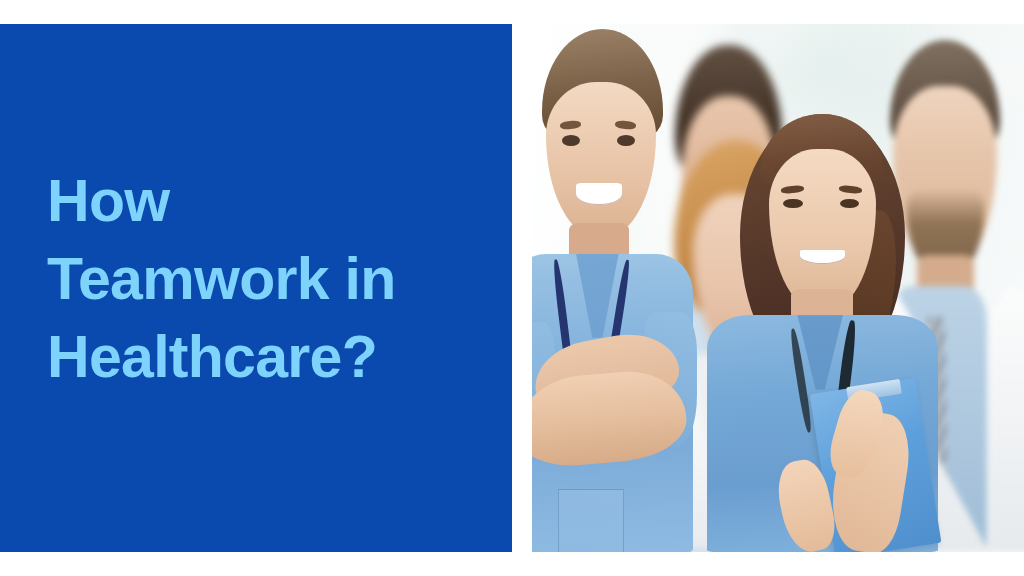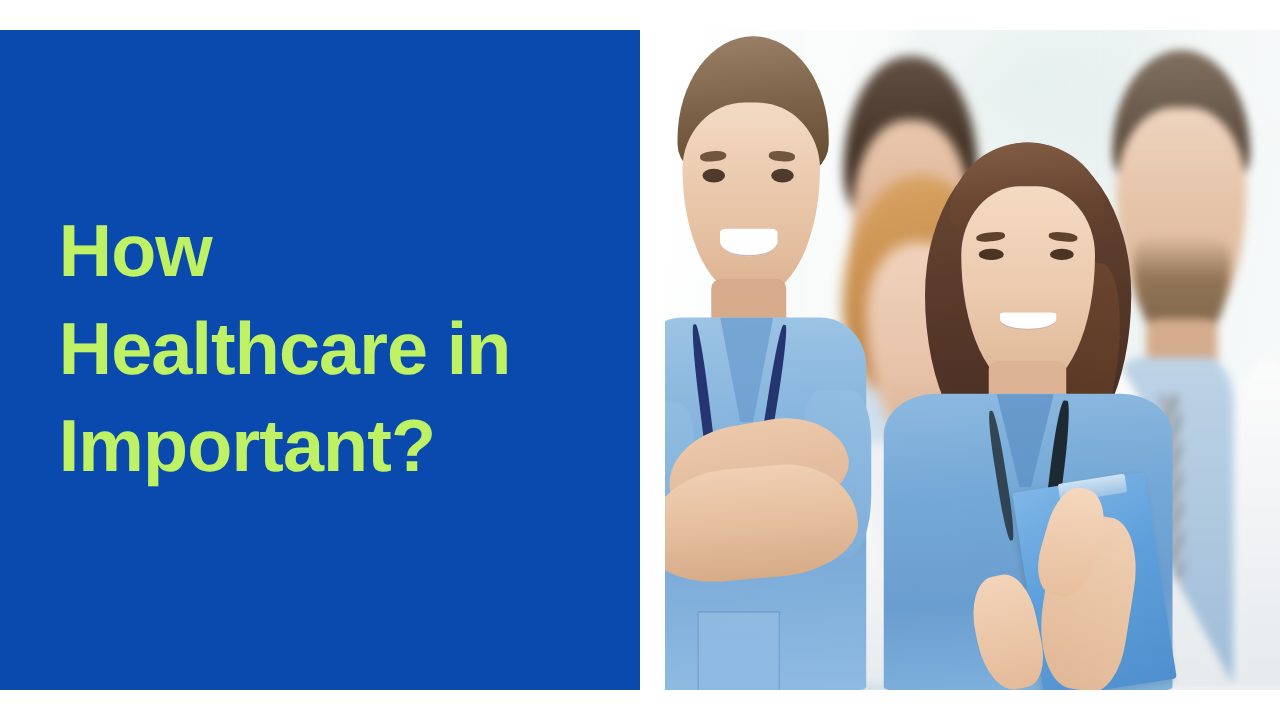--- a/index.html
+++ b/index.html
@@ -25,21 +25,21 @@
     height: 528px;
     background: #0A4AAE;
   }
   .title-block {
     position: absolute;
     left: 47px;
     top: 138px;
     width: 430px;
   }
   .title-line {
-    color: #bef264;
+    color: #7dd3fc;
     font-size: 59px;
     line-height: 78px;
     font-weight: bold;
     letter-spacing: -0.7px;
     white-space: nowrap;
   }
 
   
   .photo {
     position: absolute;
@@ -371,22 +371,22 @@
   }
 </style>
 </head>
 <body>
 
 <div id="page">
 
   <div class="title-panel">
     <div class="title-block">
       <div class="title-line">How</div>
-      <div class="title-line">Healthcare in</div>
-      <div class="title-line">Important?</div>
+      <div class="title-line">Teamwork in</div>
+      <div class="title-line">Healthcare?</div>
     </div>
   </div>
 
   <div class="photo">
     <div class="photo-inner">
       <div class="win-a"></div>
       <div class="win-b"></div>
       <div class="win-c"></div>
 
       <div class="person p2">

